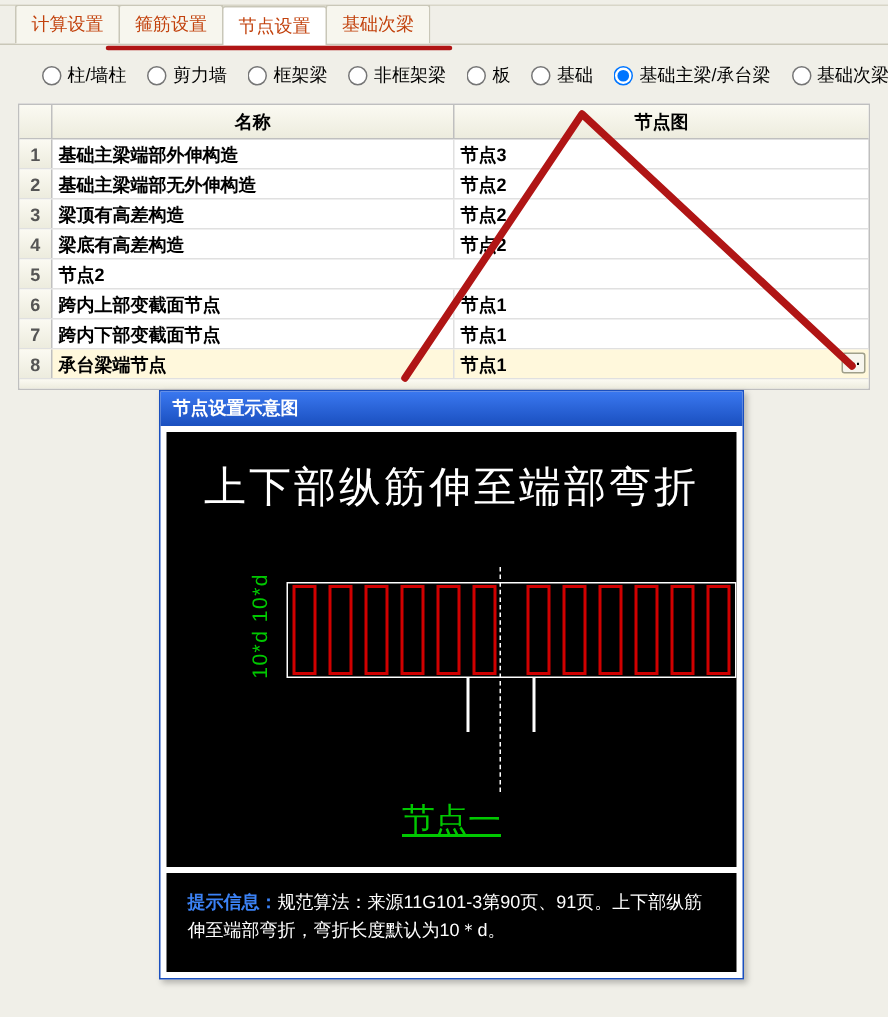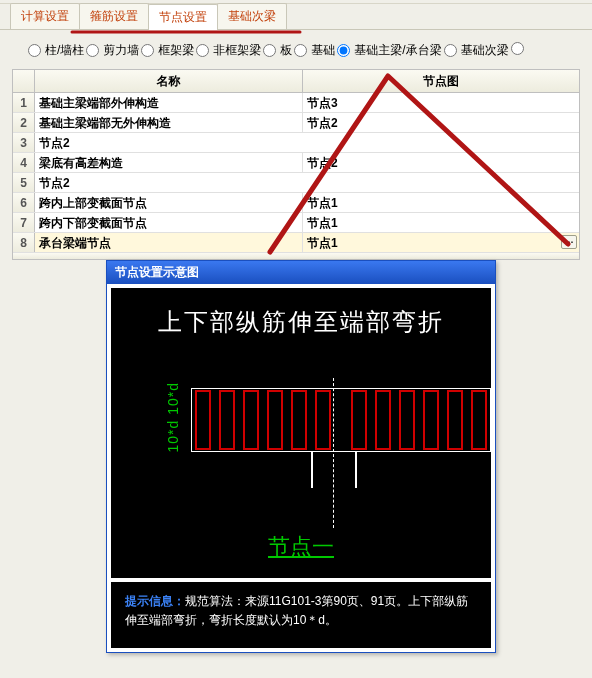--- a/index.html
+++ b/index.html
@@ -35,23 +35,23 @@
     cursor: pointer;
   }
   .tab.active {
     background: #ffffff;
     position: relative;
     top: 1px;
   }
   
   .radio-row {
     display: flex;
-    align-items: flex-start;
+    align-items: flex-end;
     padding: 12px 8px 10px 28px;
-    gap: 2px;
+    gap: 14px;
     flex-wrap: nowrap;
     overflow: hidden;
     white-space: nowrap;
   }
   .radio-opt {
     display: inline-flex;
     align-items: center;
     gap: 4px;
     cursor: pointer;
   }
@@ -130,21 +130,21 @@
   }
   .dw-canvas {
     background:#000;
     height:290px;
     position:relative;
     overflow:hidden;
     margin:4px;
   }
   .dw-heading {
     color:#fff;
-    font-size:24px;
+    font-size:28px;
     letter-spacing:2px;
     position:absolute;
     top:18px; left:0; right:0;
     text-align:center;
     font-family: SimSun, serif;
   }
   .beam-outline {
     position:absolute;
     left:80px; top:100px;
     width:300px; height:64px;
@@ -271,20 +271,21 @@
         <div class="cell-name">基础主梁端部外伸构造</div>
         <div class="cell-node">节点3</div>
       </div>
       <div class="row">
         <div class="cell-num">2</div>
         <div class="cell-name">基础主梁端部无外伸构造</div>
         <div class="cell-node">节点2</div>
       </div>
       <div class="row">
         <div class="cell-num">3</div>
+        <div class="cell-name">梁顶有高差构造</div>
         <div class="cell-node">节点2</div>
       </div>
       <div class="row">
         <div class="cell-num">4</div>
         <div class="cell-name">梁底有高差构造</div>
         <div class="cell-node">节点2</div>
       </div>
       <div class="row">
         <div class="cell-num">5</div>
         <div class="cell-node">节点2</div>

